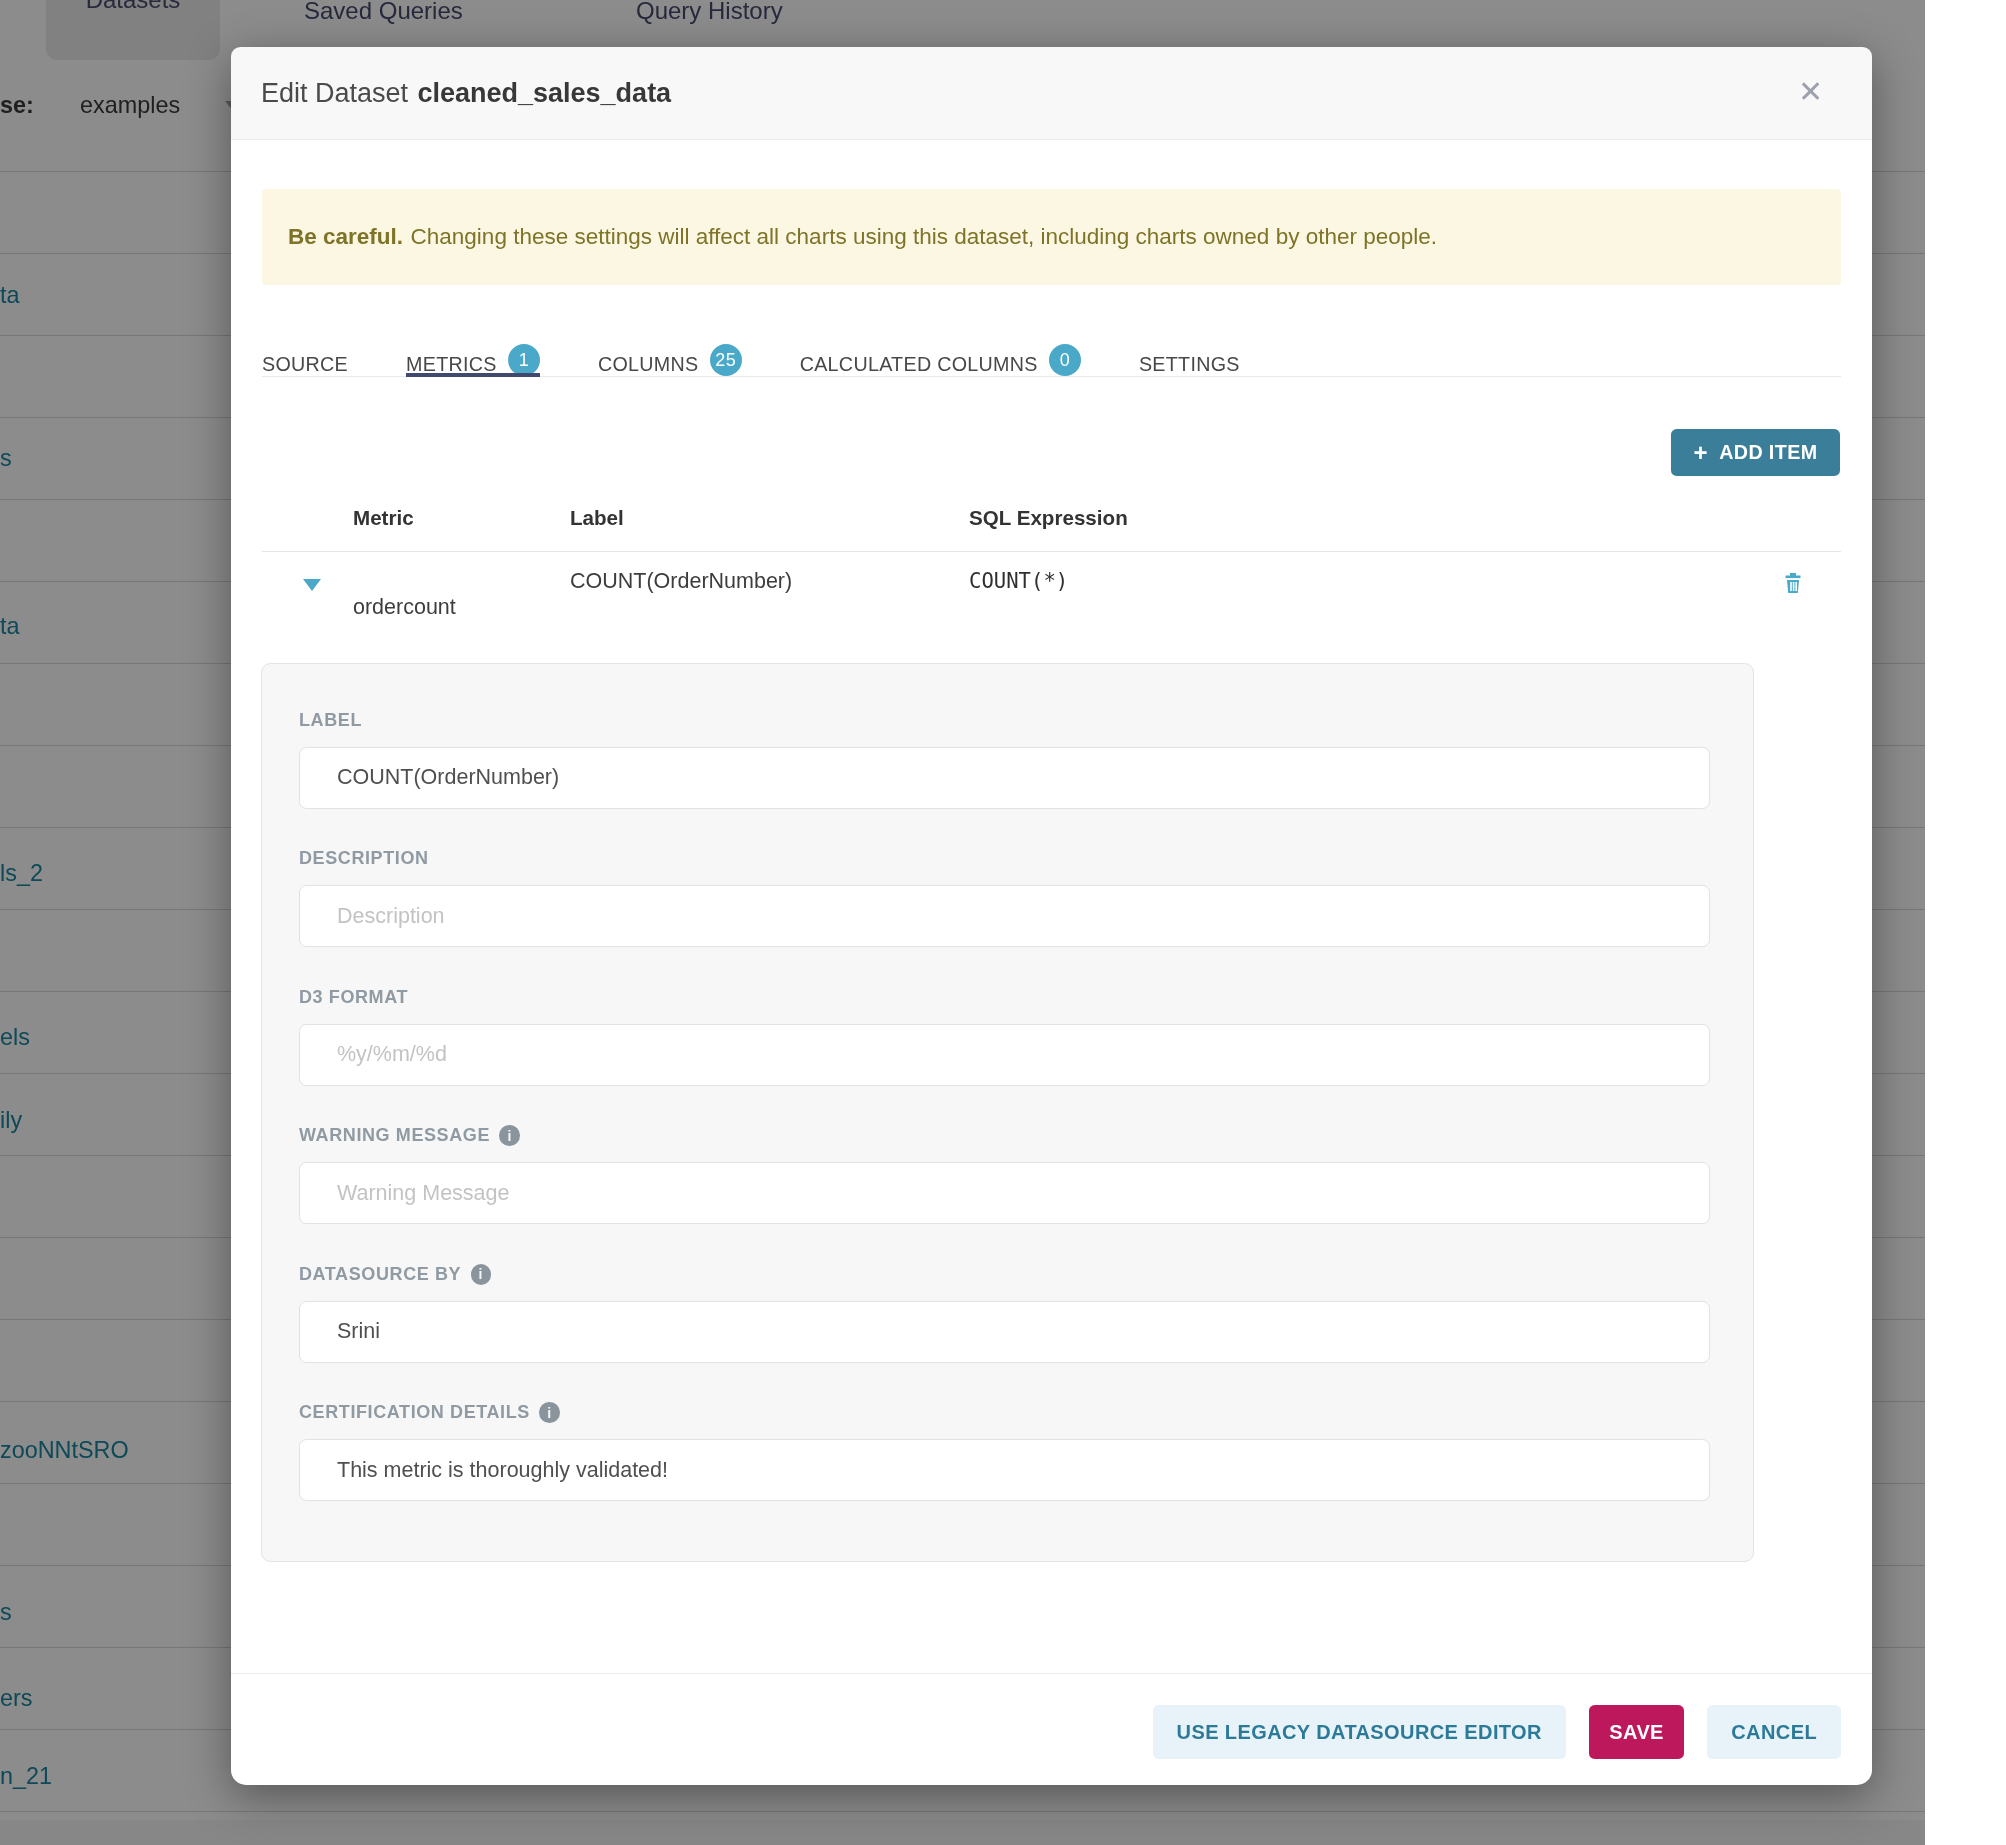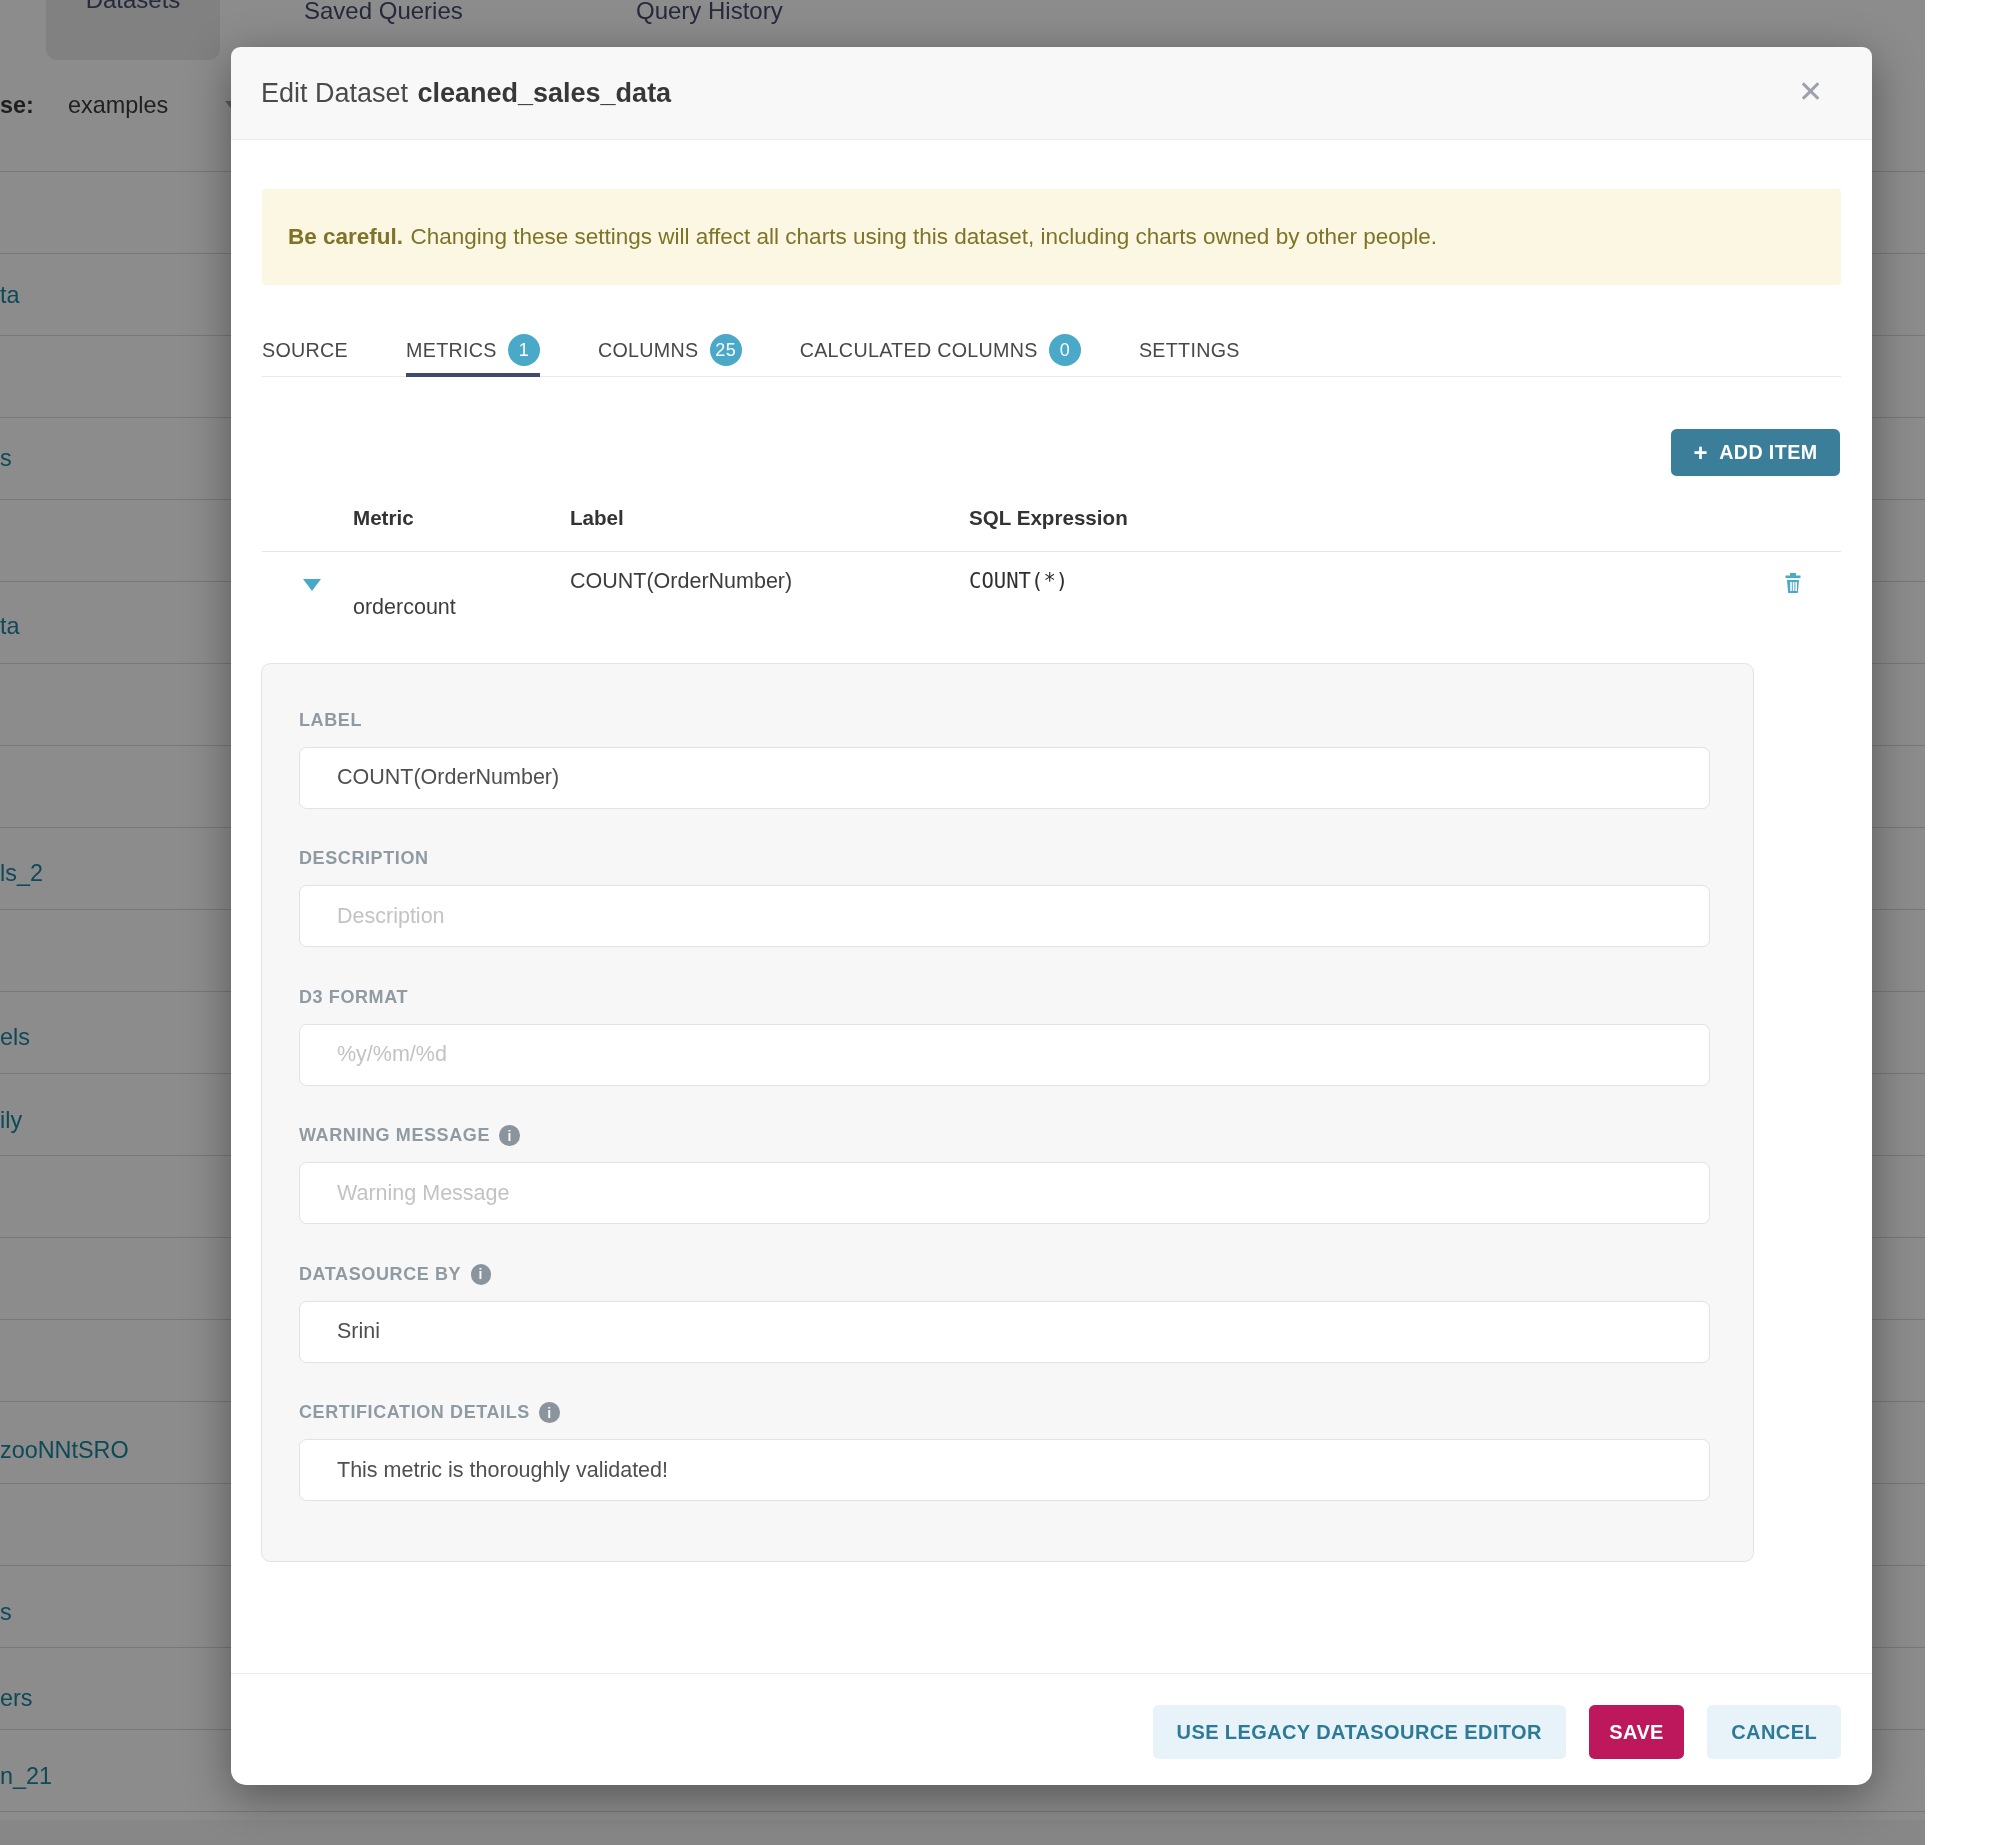--- a/index.html
+++ b/index.html
@@ -6,21 +6,21 @@
   body{width:2007px;height:1846px;overflow:hidden;font-family:"Liberation Sans",sans-serif;background:#fff;}
   #screen{position:relative;width:1925px;height:1846px;overflow:hidden;}
 
   
   .page{position:absolute;inset:0;background:#fff;}
   .nav-tab{position:absolute;top:-3.7px;font-size:24px;line-height:30px;color:#474C6E;white-space:nowrap;}
   .nav-pill{position:absolute;left:46px;top:-19px;width:174px;height:79px;background:#ECECEC;border-radius:11.2px;}
   .nav-pill .nav-tab{position:absolute;left:0;right:0;top:3.7px;text-align:center;}
   .db-row{position:absolute;left:0;top:92px;font-size:23.4px;color:#3A3A3A;}
   .db-label{font-weight:700;}
-  .db-value{position:absolute;left:68px;top:0;}
+  .db-value{position:absolute;left:80px;top:0;}
   .db-caret{position:absolute;left:225px;top:9.4px;width:0;height:0;border-left:8.4px solid transparent;border-right:8.4px solid transparent;border-top:10.3px solid #A6A6A6;}
   .actions-header{position:absolute;left:1961px;top:199px;font-size:23.4px;font-weight:700;color:#3F3F3F;white-space:nowrap;}
   .rows-lines{position:absolute;left:0;top:171px;width:2007px;height:1650px;
     background:repeating-linear-gradient(to bottom,#D9D9D9 0 0.9px,transparent 0.9px 82px);}
   .bottom-strip{position:absolute;left:0;top:1820px;width:2007px;height:25px;background:#F6F6F8;}
   .frag{position:absolute;left:0;font-size:23.4px;line-height:28px;color:#1A85A0;white-space:nowrap;}
 
   
   .overlay{position:absolute;inset:0;background:rgba(0,0,0,0.45);}
 
@@ -33,21 +33,21 @@
   .modal-title b{font-weight:700;color:#383838;margin-left:9.4px;}
   .modal-close{position:absolute;right:41px;top:24px;width:41px;height:41px;display:flex;align-items:center;justify-content:center;
     font-size:30px;color:#9DA1AE;cursor:pointer;}
 
   .banner{position:absolute;left:31px;right:31px;top:142px;height:96px;background:#FBF7E2;border-radius:3.7px;
     display:flex;align-items:center;padding-left:26px;box-sizing:border-box;font-size:22.5px;color:#7E7327;}
   .banner b{font-weight:700;margin-right:7.5px;}
 
   .tabs{position:absolute;left:31px;right:31px;top:277px;height:52px;display:flex;gap:58px;align-items:center;
     border-bottom:0.9px solid #E9E9E9;}
-  .tab{position:relative;height:100%;display:flex;align-items:center;font-size:19.7px;color:#484848;letter-spacing:0.3px;white-space:nowrap;cursor:pointer;}
+  .tab{position:relative;height:100%;display:flex;align-items:flex-end;font-size:19.7px;color:#484848;letter-spacing:0.3px;white-space:nowrap;cursor:pointer;}
   .tab.active::after{content:"";position:absolute;left:0;right:0;bottom:-0.9px;height:3.7px;background:#414A6E;}
   .badge{display:inline-flex;align-items:center;justify-content:center;width:32px;height:32px;border-radius:50%;
     background:#4AA8C9;color:#fff;font-size:18px;margin-left:11.2px;}
 
   .add-item{position:absolute;right:32px;top:382px;height:47px;padding:0 22.5px;display:flex;align-items:center;gap:11.2px;
     background:#3A7E99;color:#fff;border:none;border-radius:5.6px;font-size:19.7px;font-weight:700;letter-spacing:0.4px;
     font-family:"Liberation Sans",sans-serif;cursor:pointer;}
   .add-item .plus{font-size:24px;font-weight:700;line-height:24px;}
 
   .cols-header{position:absolute;left:31px;right:31px;top:448px;height:56px;border-bottom:0.9px solid #E5E5E5;}

